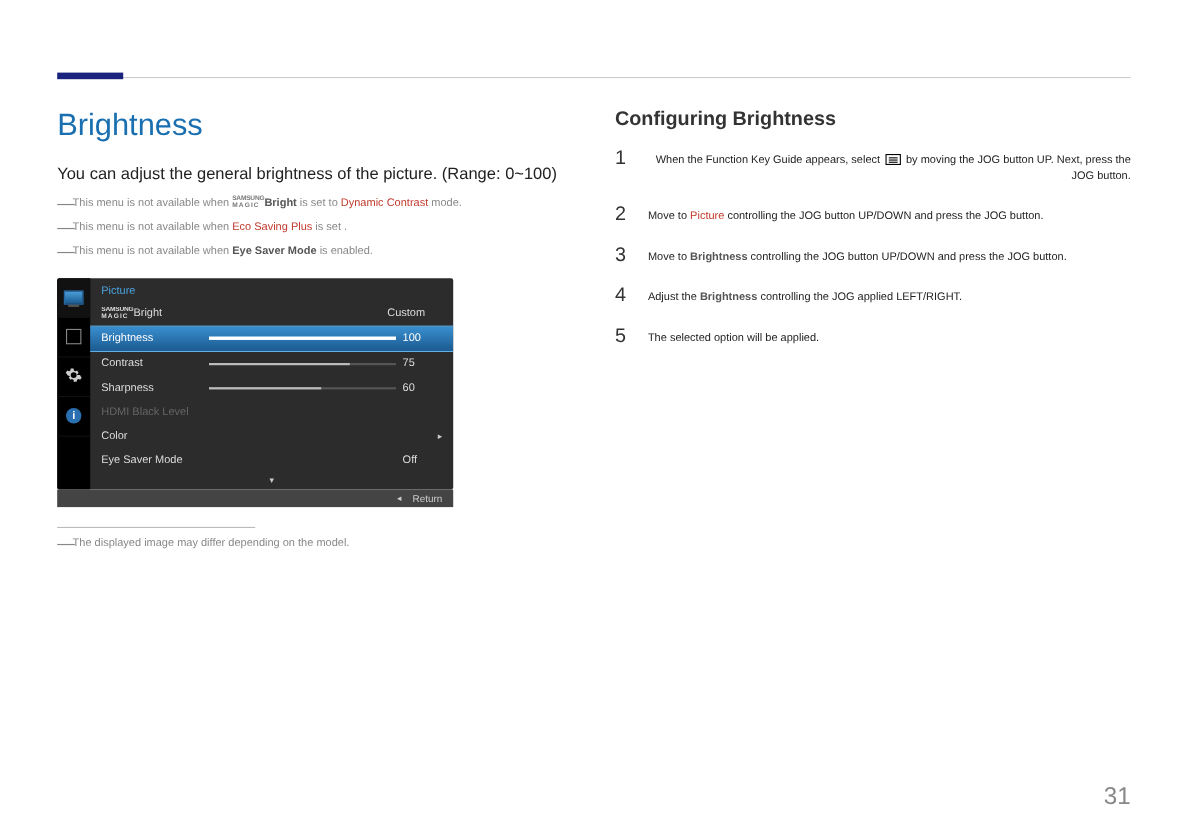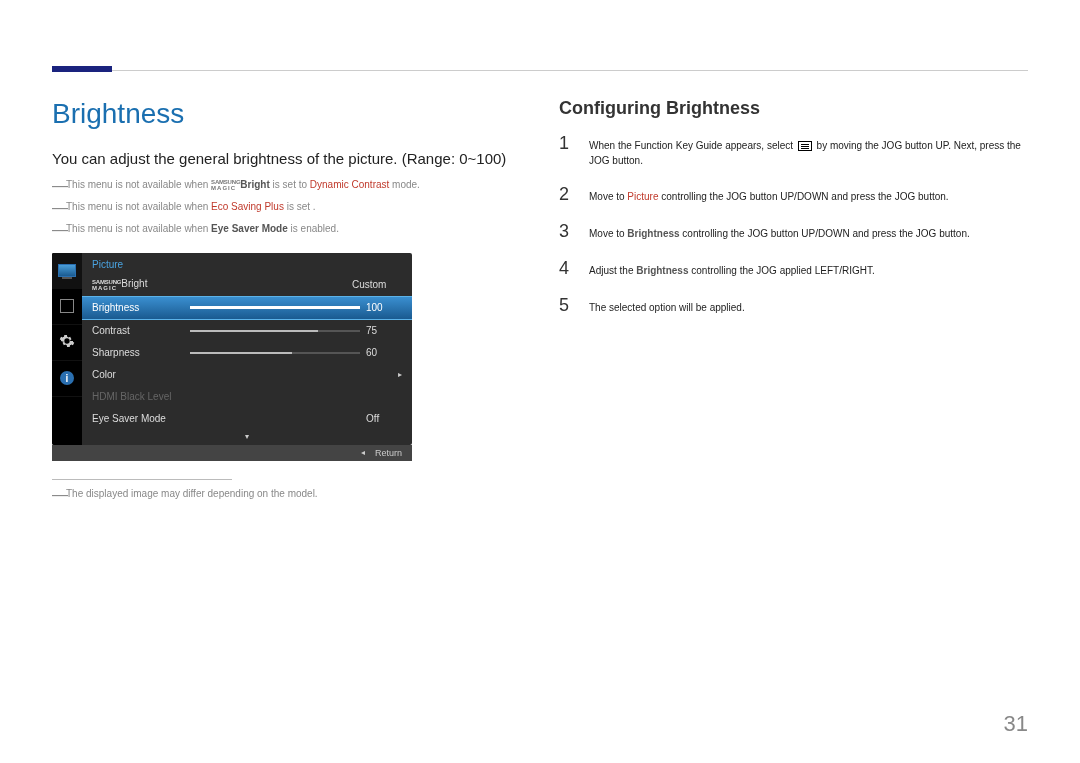--- a/index.html
+++ b/index.html
@@ -44,21 +44,21 @@
   .osd-row.disabled { color: #666; }
   .osd-row .chev { flex: 0 0 36px; text-align: right; color: #ccc; font-size: 8px; }
   .osd-scroll { text-align: center; font-size: 8px; color: #ccc; padding: 2px 0 4px; }
   .osd-desc { width: 92px; background: #1a1a1a; padding: 8px 8px; font-size: 9px; line-height: 1.4; color: #ccc; }
   .osd-footer { width: 360px; background: #444; color: #ccc; font-size: 9px; display: flex; justify-content: flex-end; align-items: center; padding: 3px 10px; gap: 10px; }
   .osd-footer .arrow { font-size: 8px; }
   .footnote-rule { width: 180px; border-top: 1px solid #bbb; margin: 18px 0 6px; }
   .step-list { }
   .step { display: flex; gap: 14px; margin-bottom: 16px; }
   .step .num { font-size: 18px; color: #333; font-weight: 400; flex: 0 0 16px; }
-  .step .txt { font-size: 10px; line-height: 1.5; color: #222; padding-top: 5px; }
+  .step .txt { font-size: 10px; line-height: 1.5; color: #222; padding-top: 5px; text-align: right; }
   .menu-icon-inline { display: inline-block; vertical-align: middle; width: 14px; height: 10px; border: 1px solid #000; position: relative; margin: 0 2px; }
   .menu-icon-inline::before { content: ""; position: absolute; left: 2px; right: 2px; top: 2px; height: 1px; background: #000; box-shadow: 0 2px 0 #000, 0 4px 0 #000; }
   .page-num { position: absolute; bottom: 26px; right: 52px; font-size: 22px; color: #888; font-weight: 300; }
 </style>
 </head>
 <body>
 
 <div class="topline"></div>
 <div class="topline-accent"></div>
 
@@ -132,30 +132,30 @@
             </div>
 
             <div class="osd-row">
               <span class="label">Sharpness</span>
               <span class="bar">
                   <span class="bar-fill" style="width:60%"></span>
                 </span>
               <span class="value">60</span>
             </div>
 
+            <div class="osd-row disabled">
+              <span class="label" style="flex:1">HDMI Black Level</span>
+            </div>
+
             <div class="osd-row">
               <span class="label">Color</span>
               <span style="flex:1"></span>
               <span class="chev">▸</span>
             </div>
 
-            <div class="osd-row disabled">
-              <span class="label" style="flex:1">HDMI Black Level</span>
-            </div>
-
             <div class="osd-row">
               <span class="label" style="flex:1">Eye Saver Mode</span>
               <span class="value">Off</span>
             </div>
 
             <div class="osd-scroll">▾</div>
           </div>
         </div>
       </div>
       <div class="osd-footer">

